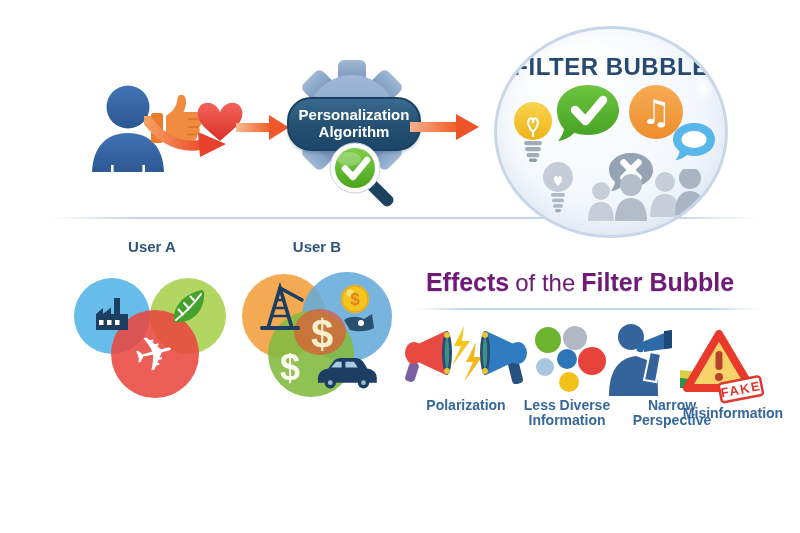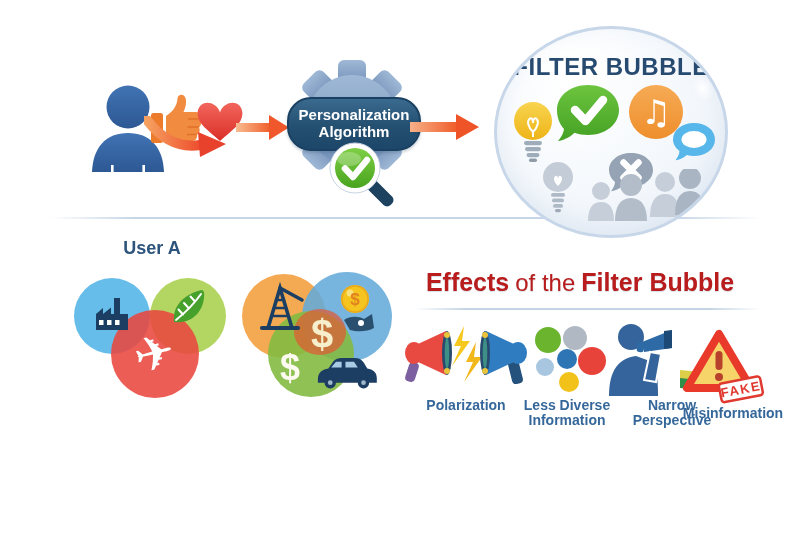--- a/index.html
+++ b/index.html
@@ -14,22 +14,22 @@
   
   .bubble{border-radius:50%;border:3px solid #c7d7e9;overflow:hidden;z-index:2;
     background:radial-gradient(ellipse at 32% 26%, #ffffff 0%, #f4f8fc 55%, #e7eef7 100%);
     box-shadow:inset 0 -10px 22px rgba(188,204,224,.30);}
   .bubble-title{width:100%;text-align:center;font-weight:800;font-size:24px;color:#274a70;letter-spacing:.5px;}
   .gloss{border-radius:50%;background:radial-gradient(ellipse,rgba(255,255,255,.95),rgba(255,255,255,0) 70%);}
   
   .divider{height:2px;background:linear-gradient(90deg,rgba(198,214,230,0) 0%,#c6d6e6 12%,#c6d6e6 88%,rgba(198,214,230,0) 100%);}
   .divider-light{height:2px;background:linear-gradient(90deg,rgba(195,212,228,0) 0%,#c3d4e4 15%,#c3d4e4 85%,rgba(195,212,228,0) 100%);}
   
-  .user-title{text-align:center;font-weight:800;font-size:18px;color:#2d547c;}
-  .fx-heading{text-align:center;color:#b91c1c;font-size:25px;white-space:nowrap;
+  .user-title{text-align:center;font-weight:800;font-size:15px;color:#2d547c;}
+  .fx-heading{text-align:center;color:#701a75;font-size:25px;white-space:nowrap;
     text-shadow:0 1px 1px rgba(120,150,180,.30);}
   .fx-heading .b{font-weight:800;}
   .fx-heading .r{font-weight:400;margin:0 6px;font-size:24px;}
   .fx-label{text-align:center;font-weight:700;font-size:14px;line-height:1.06;color:#35679a;}
 </style>
 </head>
 <body>
 
 <div class="canvas">
 
@@ -239,20 +239,21 @@
       <rect x="17" y="26" width="4.5" height="5" fill="#fff"></rect>
       <rect x="25" y="26" width="4.5" height="5" fill="#fff"></rect>
     </g>
     <g transform="translate(106,22)">
       <path d="M34 2 C16 6 4 18 6 34 C22 36 34 26 36 10 C36.5 5 36 3 34 2 Z" fill="#46a02c"></path>
       <path d="M8 32 C18 24 26 16 33 6 M15 26.5 L10.5 21.5 M21 20.5 L16 15 M27 13.5 L22.5 8.5" stroke="#fff" stroke-width="2" fill="none" stroke-linecap="round"></path>
     </g>
     <text x="93" y="104" text-anchor="middle" font-size="48" fill="#fff" font-family="DejaVu Sans, sans-serif" transform="rotate(-14 93 90)">✈</text>
   </svg>
 
+  <div class="abs user-title" style="left:257px;top:238px;width:120px;">User B</div>
 
   <svg class="abs" style="left:240px;top:266px;" width="182" height="138" viewBox="0 0 182 138">
     <circle cx="44" cy="50" r="42" fill="#f3a445" fill-opacity="0.93"></circle>
     <circle cx="107" cy="51" r="45" fill="#64aad9" fill-opacity="0.88"></circle>
     <circle cx="71" cy="88" r="43" fill="#83ba41" fill-opacity="0.9"></circle>
     <ellipse cx="80" cy="66" rx="26" ry="23" fill="#e05a35" fill-opacity="0.72"></ellipse>
     <g transform="translate(18,16)" stroke="#1c3e63" fill="none" stroke-linecap="round">
       <path d="M10 46 L22 6 L34 46" stroke-width="3.6"></path>
       <path d="M14 34 L30 34 M16 26 L28 26 M18 18 L26 18" stroke-width="2.6"></path>
       <path d="M22 6 L44 18" stroke-width="3.6"></path>

